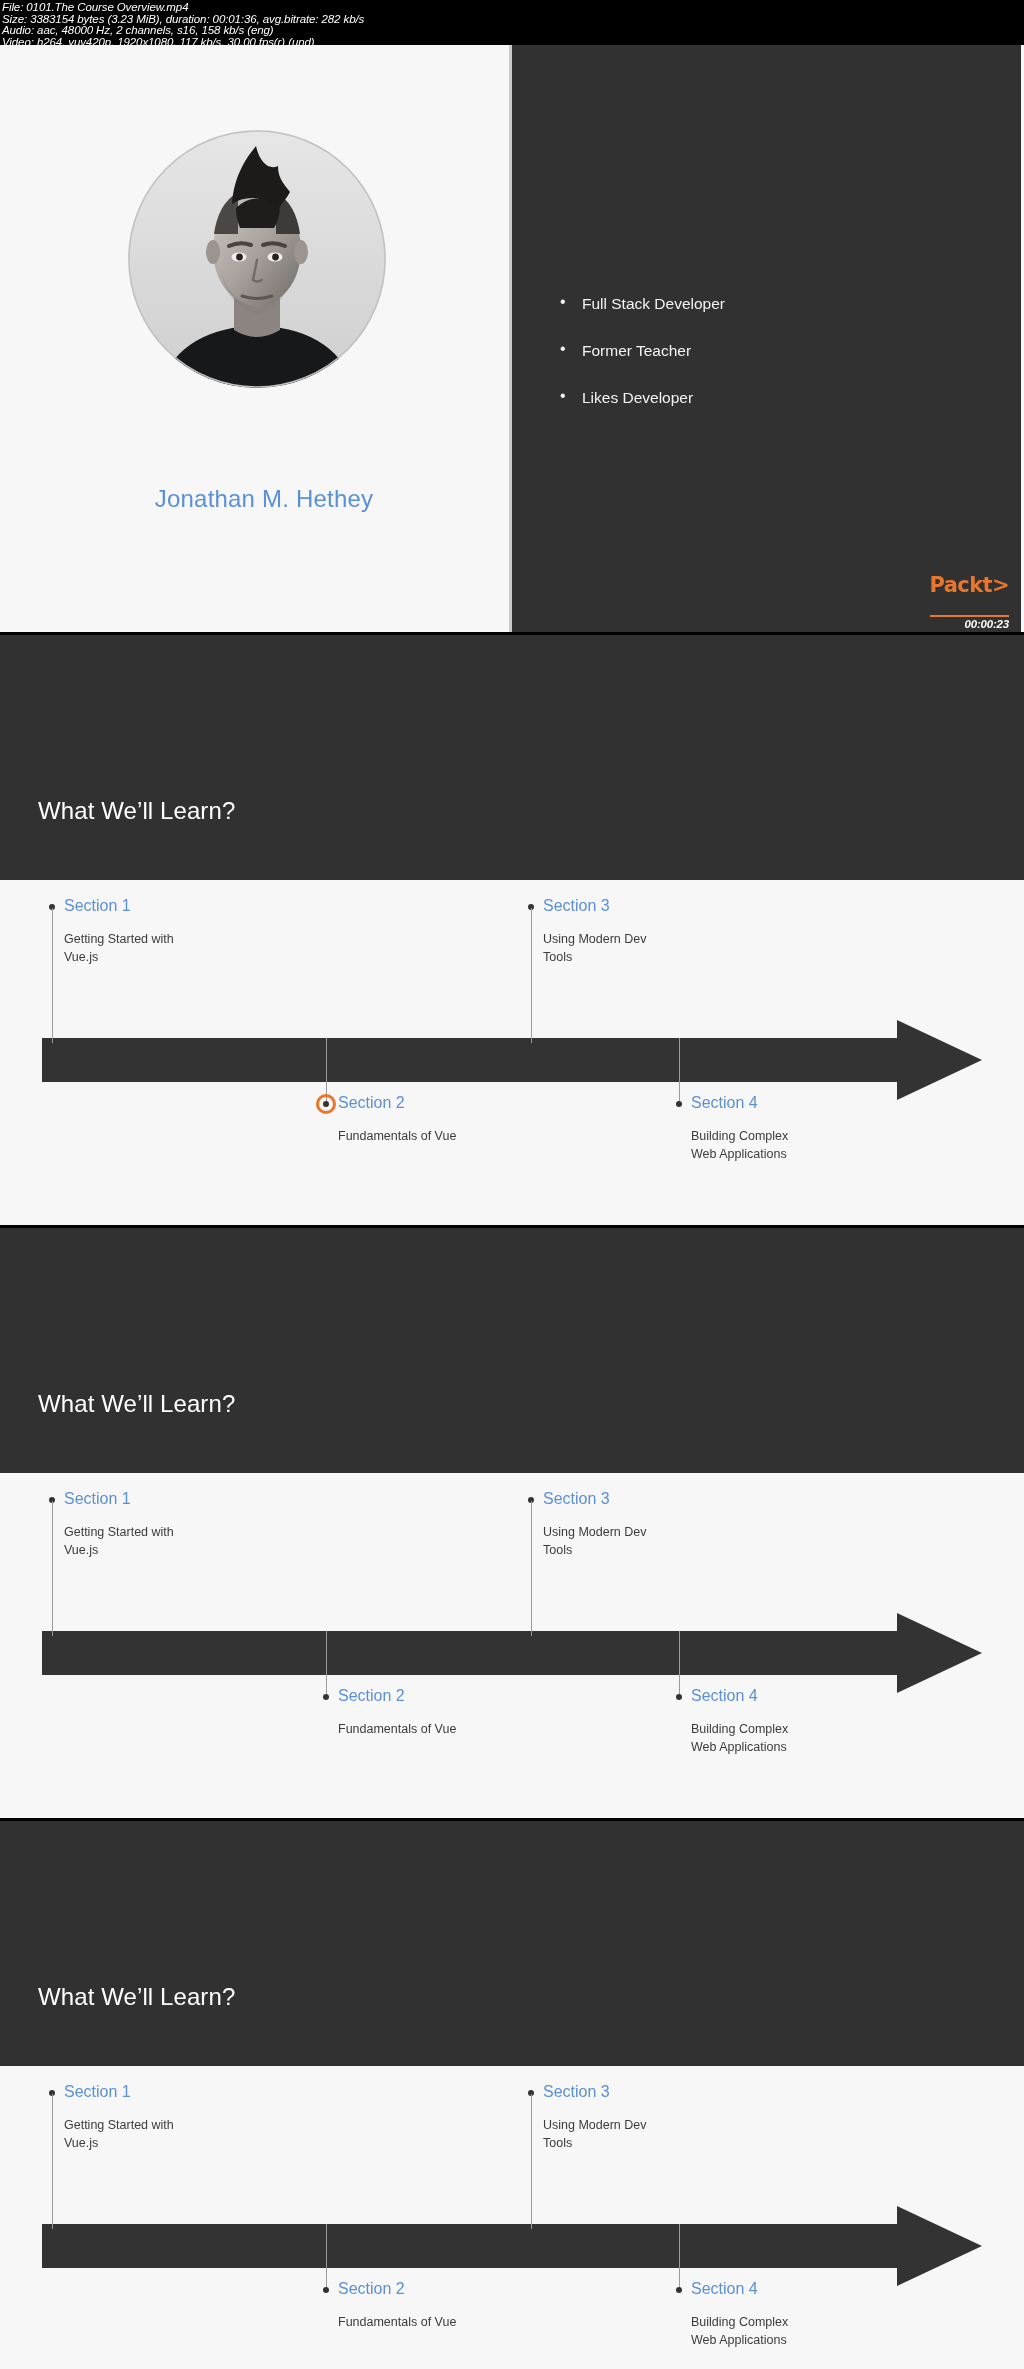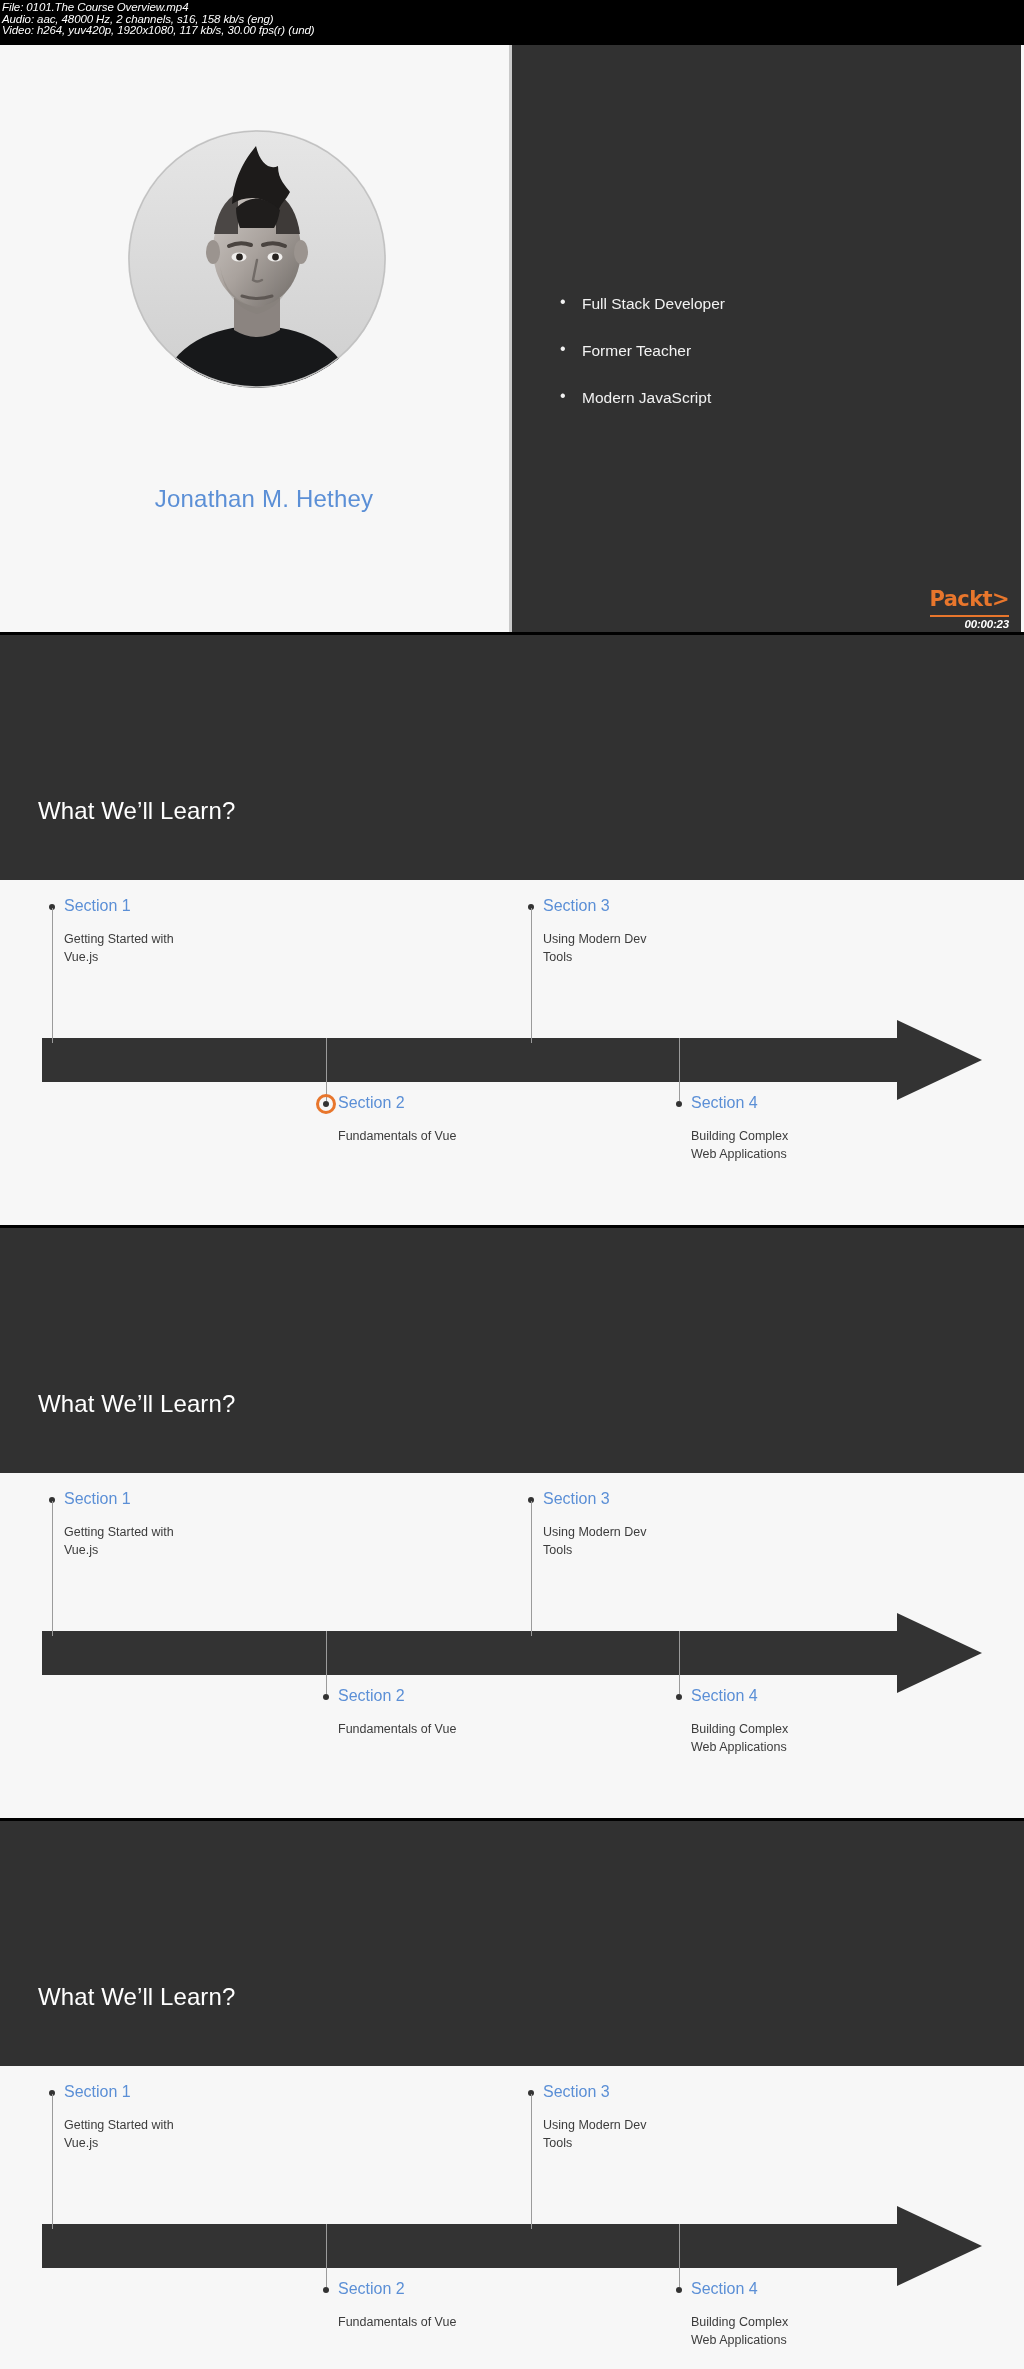--- a/index.html
+++ b/index.html
@@ -107,21 +107,21 @@
     width: 120px;
   }
   .brand .logo {
     font-family: "DejaVu Sans", sans-serif;
     font-weight: bold;
     font-size: 21px;
     letter-spacing: -0.6px;
     line-height: 21px;
     display: inline-block;
     border-bottom: 2.5px solid currentColor;
-    padding-bottom: 5px;
+    padding-bottom: 19px;
   }
   .brand .ts {
     display: block;
     font-family: "Liberation Sans", sans-serif;
     font-style: italic;
     font-weight: bold;
     font-size: 11.5px;
     line-height: 12px;
     margin-top: 1px;
     letter-spacing: -0.2px;
@@ -209,20 +209,21 @@
     height: 3px;
     background: #000;
     width: 100%;
   }
 </style>
 </head>
 <body>
 
 <div class="meta">
   <div>File: 0101.The Course Overview.mp4</div>
+  <div>Size: 3383154 bytes (3.23 MiB), duration: 00:01:36, avg.bitrate: 282 kb/s</div>
   <div>Audio: aac, 48000 Hz, 2 channels, s16, 158 kb/s (eng)</div>
   <div>Video: h264, yuv420p, 1920x1080, 117 kb/s, 30.00 fps(r) (und)</div>
 </div>
 
 <div class="frame" id="frame1">
   <div class="intro-left">
     <div class="portrait">
       <svg width="258" height="258" viewBox="0 0 258 258" aria-hidden="true">
         <defs>
           <clipPath id="circ">
@@ -275,21 +276,21 @@
         <circle cx="129" cy="129" r="128" fill="none" stroke="#c2c2c2" stroke-width="1.5"></circle>
       </svg>
     </div>
     <div class="intro-name">Jonathan M. Hethey</div>
   </div>
 
   <div class="intro-right">
     <ul class="bullets">
       <li>Full Stack Developer</li>
       <li>Former Teacher</li>
-      <li>Modern JavaScript</li>
+      <li>Likes Developer</li>
     </ul>
     <div class="brand on-dark">
       <span class="logo">Packt&gt;</span>
       <span class="ts">00:00:23</span>
     </div>
   </div>
 </div>
 
 <div class="sep"></div>
 

